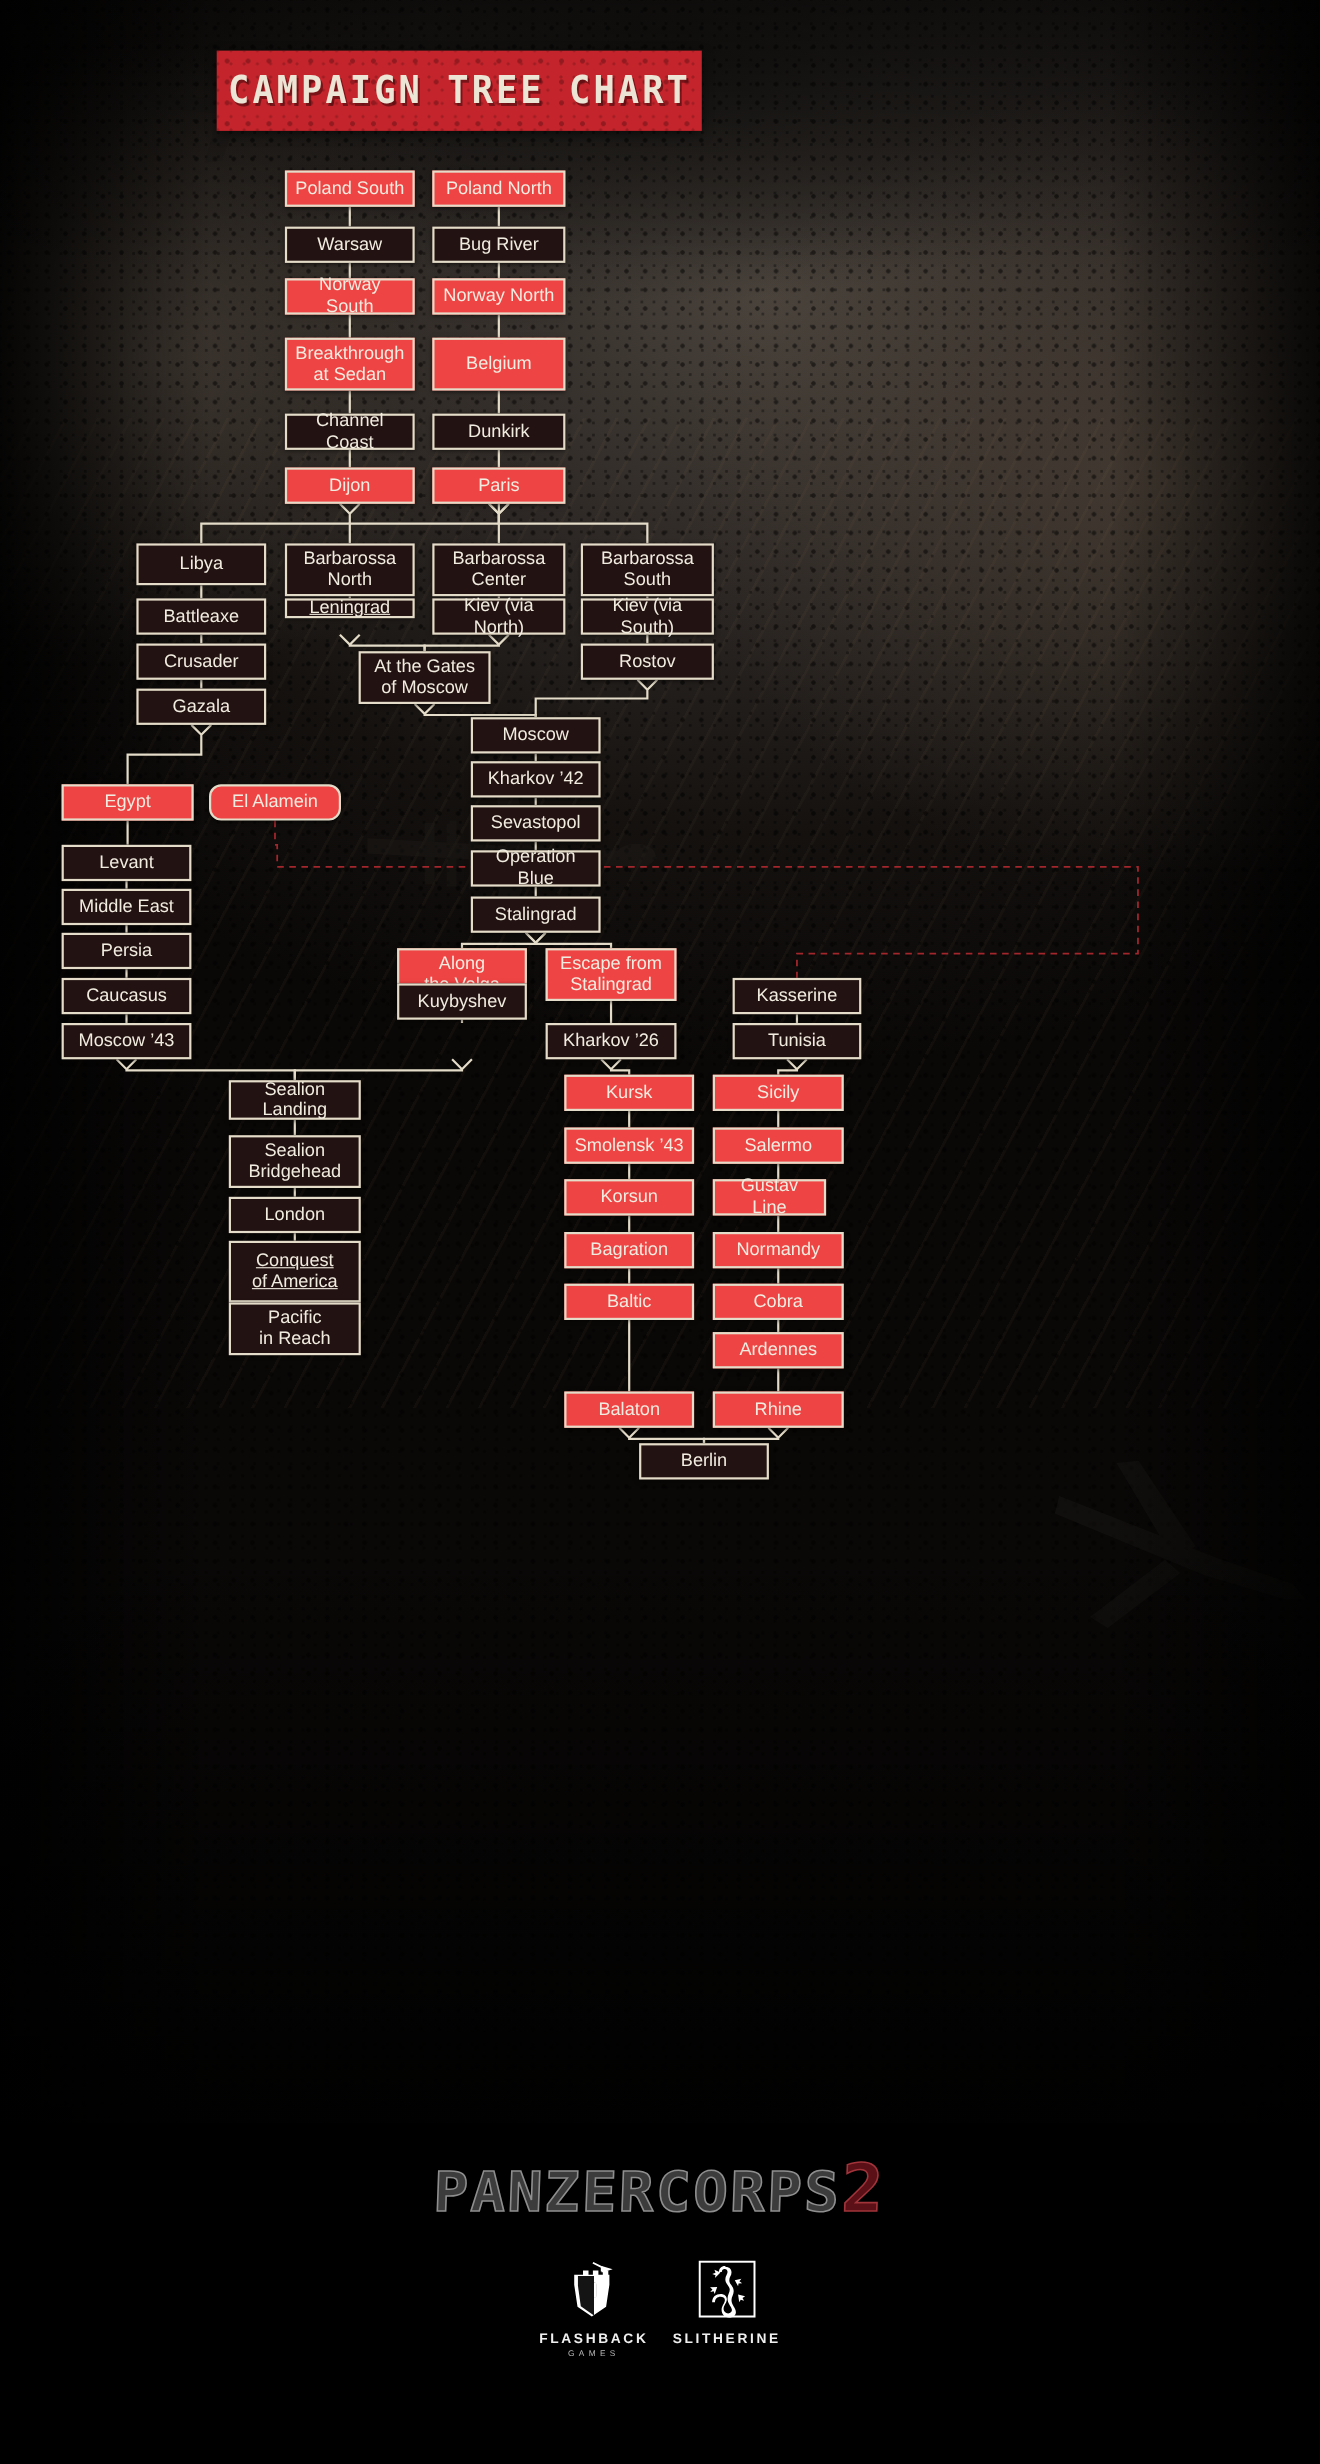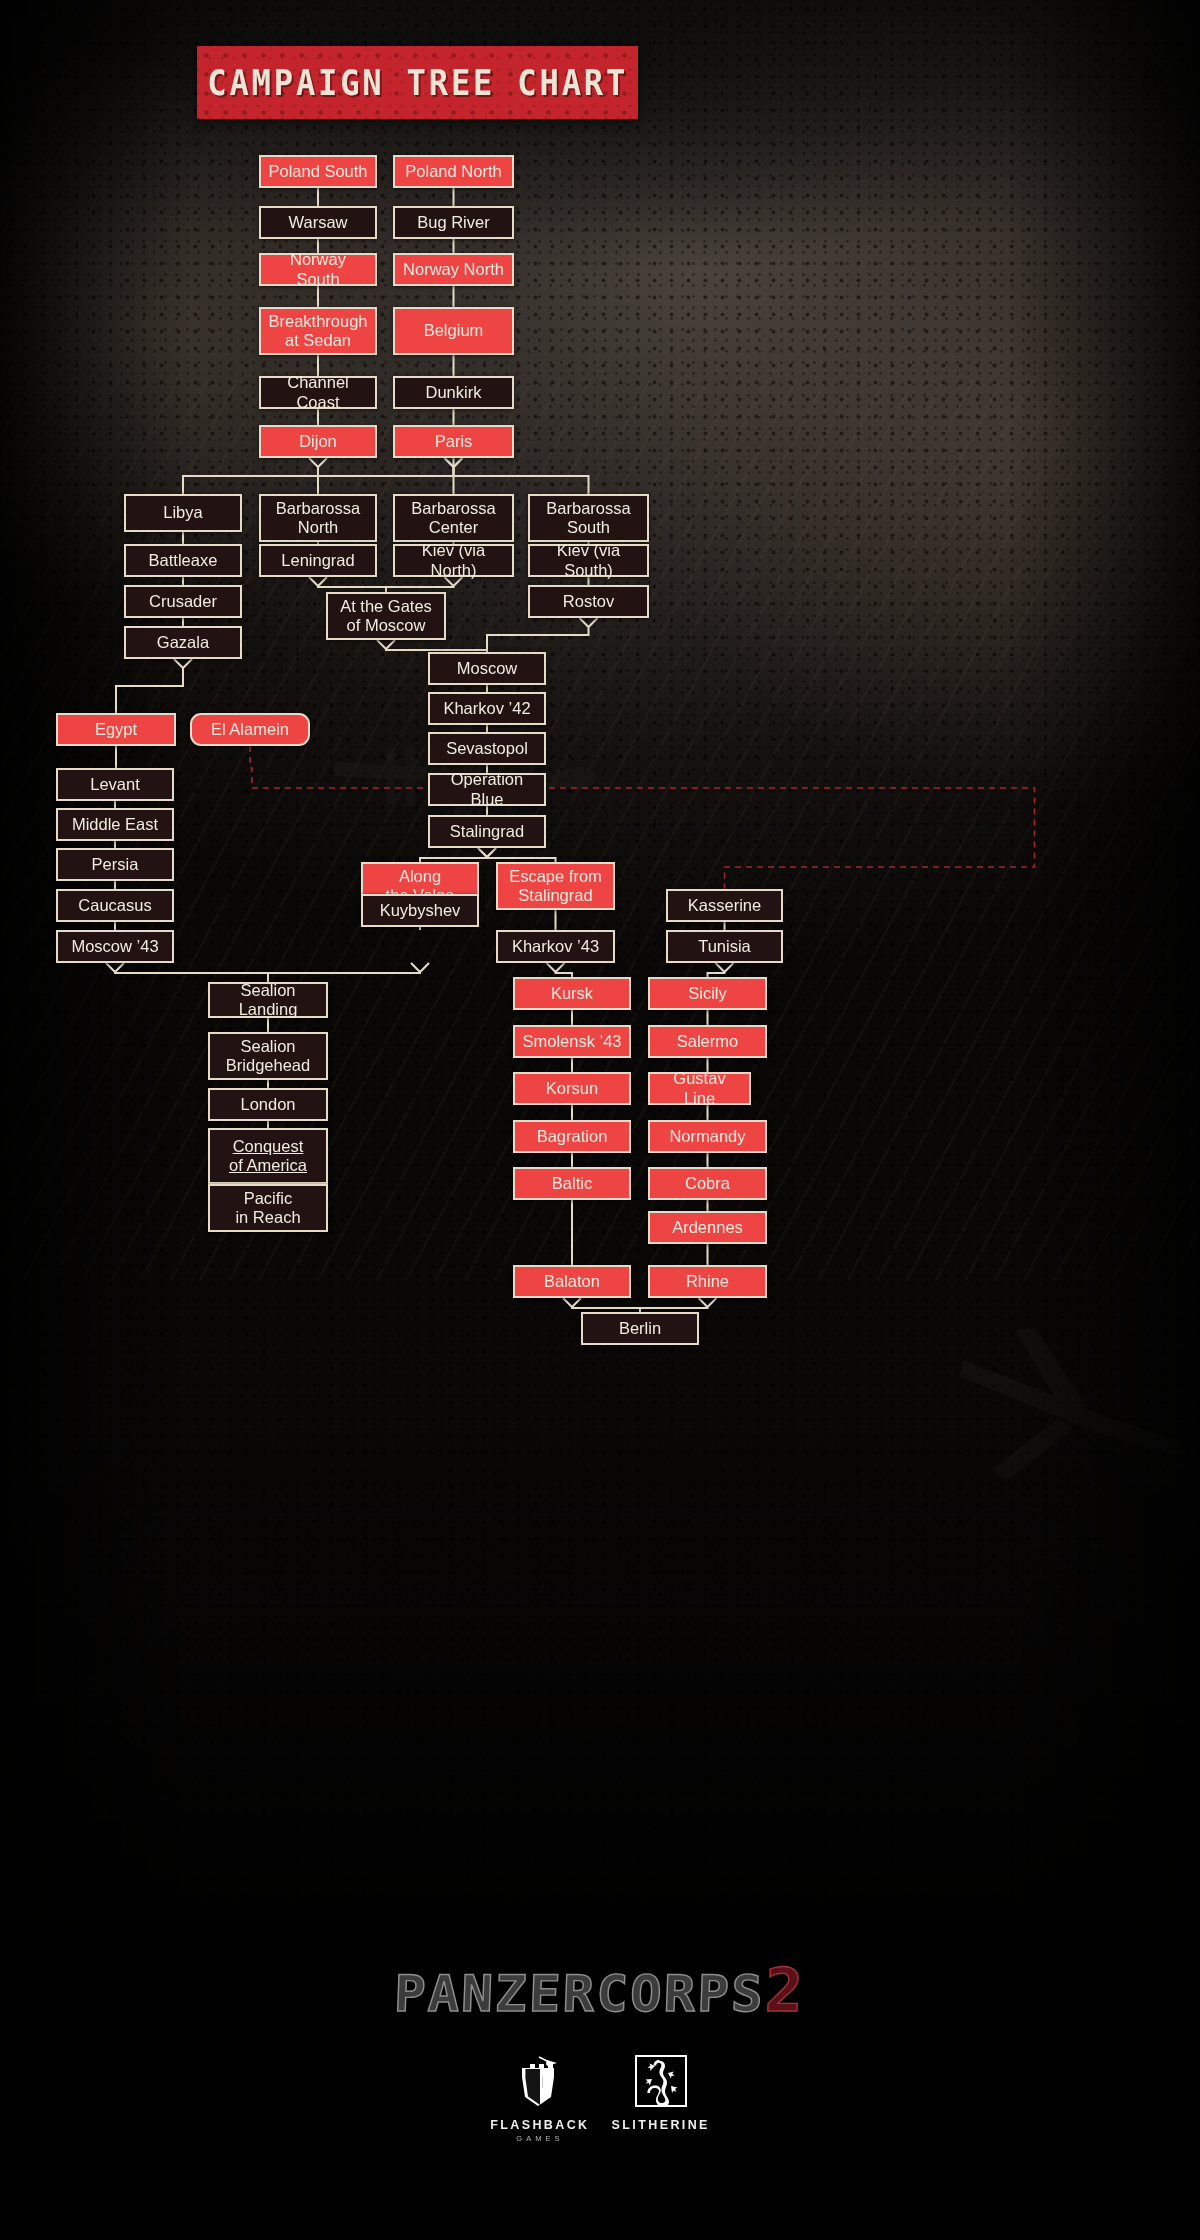--- a/index.html
+++ b/index.html
@@ -272,21 +272,21 @@
         <span style="white-space: pre-line;">Barbarossa
 Center</span>
       </div>
       <div class="node dark" style="left: 528px; top: 494px; width: 121px; height: 48px;">
         <span style="white-space: pre-line;">Barbarossa
 South</span>
       </div>
       <div class="node dark" style="left: 124px; top: 544px; width: 118px; height: 33px;">
         <span style="white-space: pre-line;">Battleaxe</span>
       </div>
-      <div class="node dark" style="left: 259px; top: 544px; width: 118px; height: 33px;">
+      <div class="node dark" style="left: 259px; top: 544px; width: 118px; height: 18px; text-decoration: underline;">
         <span style="white-space: pre-line;">Leningrad</span>
       </div>
       <div class="node dark" style="left: 393px; top: 544px; width: 121px; height: 33px;">
         <span style="white-space: pre-line;">Kiev (via North)</span>
       </div>
       <div class="node dark" style="left: 528px; top: 544px; width: 121px; height: 33px;">
         <span style="white-space: pre-line;">Kiev (via South)</span>
       </div>
       <div class="node dark" style="left: 124px; top: 585px; width: 118px; height: 33px;">
         <span style="white-space: pre-line;">Crusader</span>
@@ -345,21 +345,21 @@
       <div class="node dark" style="left: 666px; top: 889px; width: 117px; height: 33px;">
         <span style="white-space: pre-line;">Kasserine</span>
       </div>
       <div class="node dark" style="left: 56px; top: 930px; width: 118px; height: 33px;">
         <span style="white-space: pre-line;">Moscow ’43</span>
       </div>
       <div class="node dark" style="left: 361px; top: 894px; width: 118px; height: 33px;">
         <span style="white-space: pre-line;">Kuybyshev</span>
       </div>
       <div class="node dark" style="left: 496px; top: 930px; width: 119px; height: 33px;">
-        <span style="white-space: pre-line;">Kharkov ’43</span>
+        <span style="white-space: pre-line;">Kharkov ’26</span>
       </div>
       <div class="node dark" style="left: 666px; top: 930px; width: 117px; height: 33px;">
         <span style="white-space: pre-line;">Tunisia</span>
       </div>
       <div class="node dark" style="left: 208px; top: 982px; width: 120px; height: 36px;">
         <span style="white-space: pre-line;">Sealion Landing</span>
       </div>
       <div class="node teal" style="left: 513px; top: 977px; width: 118px; height: 33px;">
         <span style="white-space: pre-line;">Kursk</span>
       </div>

